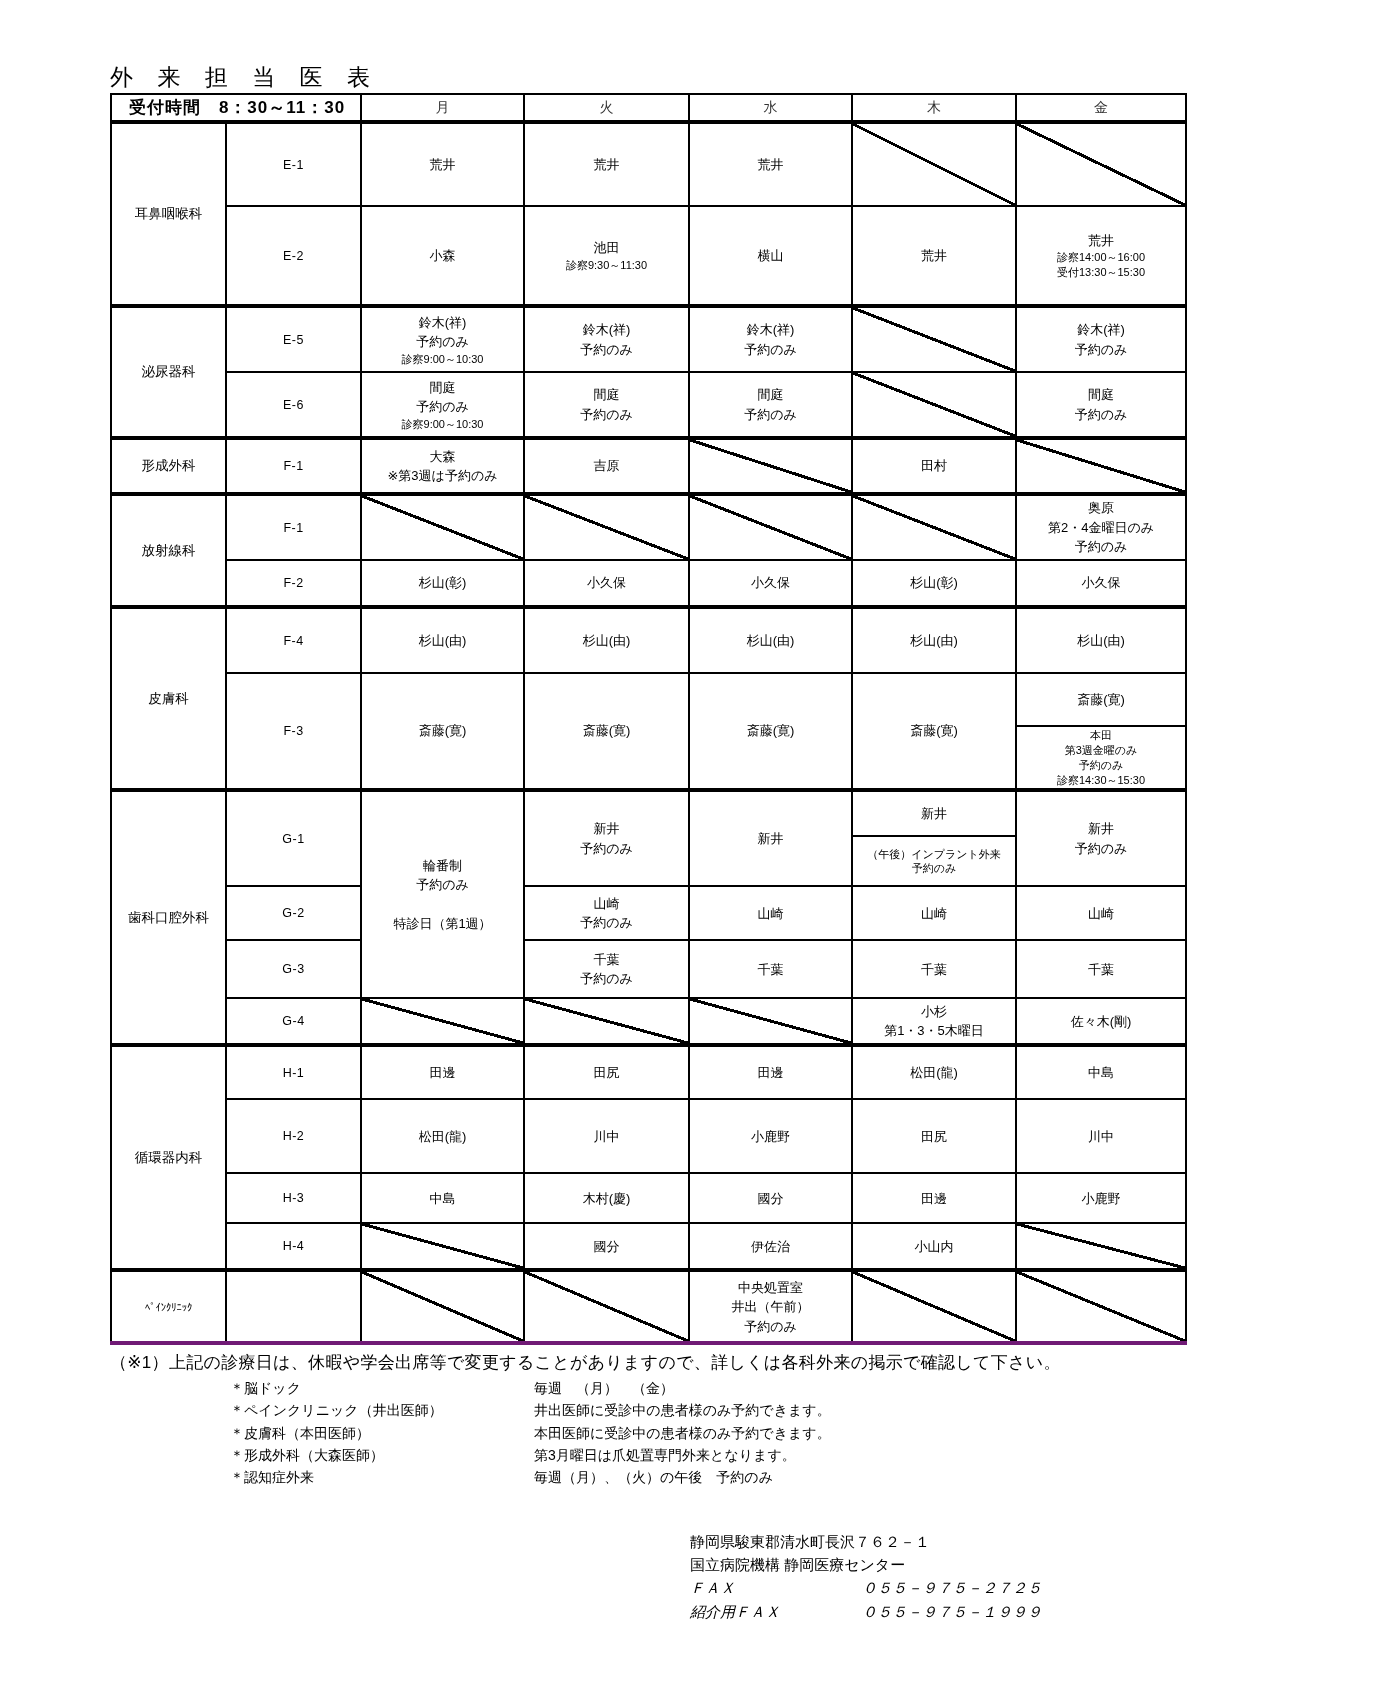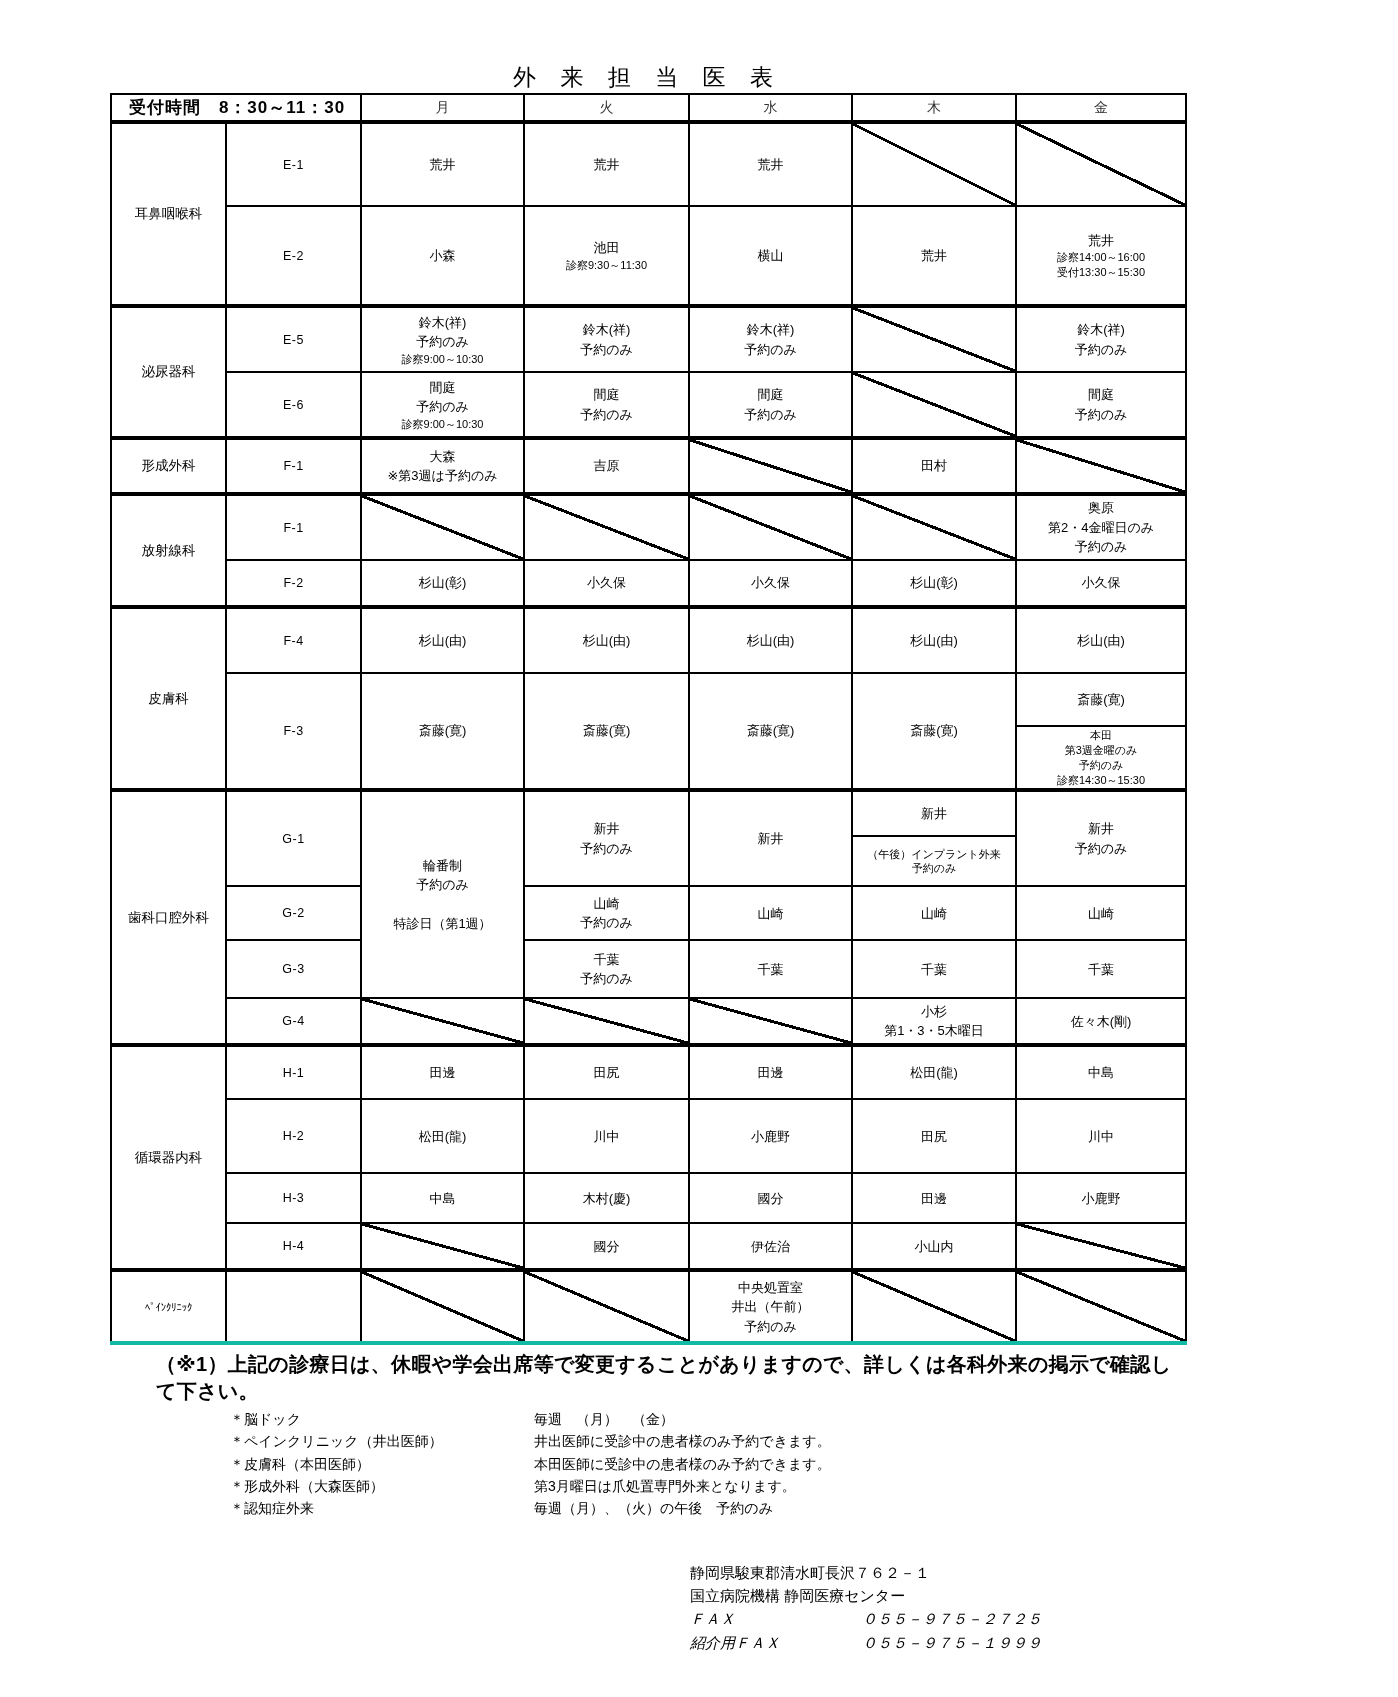--- a/index.html
+++ b/index.html
@@ -1,43 +1,43 @@
 <!DOCTYPE html>
 <html><head>
 <meta charset="utf-8">
 <style>
   * { box-sizing: border-box; margin: 0; padding: 0; }
   html,body { width: 1398px; background: #fff; color: #000;
     font-family: "Liberation Sans", "DejaVu Sans", sans-serif; }
   body { height: 1697px; position: relative; }
   .wrap { width: 1075px; margin-left: 110px; padding-top: 62px; }
-  .title { text-align: center; font-size: 23px; letter-spacing: 9px; font-weight: normal; }
+  .title { font-size: 23px; letter-spacing: 9px; font-weight: normal; }
   .datenote { text-align: right; font-size: 12.5px; margin-top: 14px; margin-bottom: 2px; }
 
   table.schedule { border-collapse: collapse; table-layout: fixed; width: 1075px; }
   table.schedule td { border: 2px solid #000; text-align: center; vertical-align: middle;
     padding: 1px 2px; overflow: hidden; }
   td.spacer { border: none; text-align: left; vertical-align: middle; }
   .reception { font-size: 17px; font-weight: bold; padding-left: 2px; letter-spacing: 1px; }
   td.dayhead { border: 3px solid #000; font-size: 14px; color: #333; }
   tr.sec td { border-top: 4px solid #000; }
-  tr.last td { border-bottom: 4px solid #14b8a6; }
+  tr.last td { border-bottom: 4px solid #701a75; }
   td.fc { border-left: 4px solid #000; }
   td.lc { border-right: 4px solid #000; }
   td.dept { font-size: 13.5px; margin-left: 32px; }
   td.dept.small { font-size: 10.5px; }
   td.room { font-size: 12.5px; letter-spacing: 0.5px; }
   .nm  { font-size: 13px; line-height: 1.5; white-space: pre-line; }
   .sub { font-size: 11px; line-height: 1.35; white-space: pre-line; }
   td.diag { background: linear-gradient(to top right,
       #fff calc(50% - 1.5px), #000 calc(50% - 1.5px),
       #000 calc(50% + 1.5px), #fff calc(50% + 1.5px)); }
 
   .fnotes { margin-top: 6px; }
-  .fnote-main { font-size: 20px; font-weight: bold; letter-spacing: 0.3px; margin-left: 46px; }
+  .fnote-main { font-size: 17px; font-weight: normal; letter-spacing: 0.3px; }
   .fnote-items { margin-left: 120px; margin-top: 3px; }
   .fnote-item { display: flex; font-size: 14px; line-height: 1.58; gap: 12px; }
   .fnote-label { width: 292px; flex: none; }
   .contact { margin-top: 42px; margin-left: 580px; font-size: 15px; line-height: 1.55; }
   .fax-row { display: flex; font-style: italic; }
   .fax-label { width: 172px; flex: none; }
 </style>
 </head>
 <body>
 

